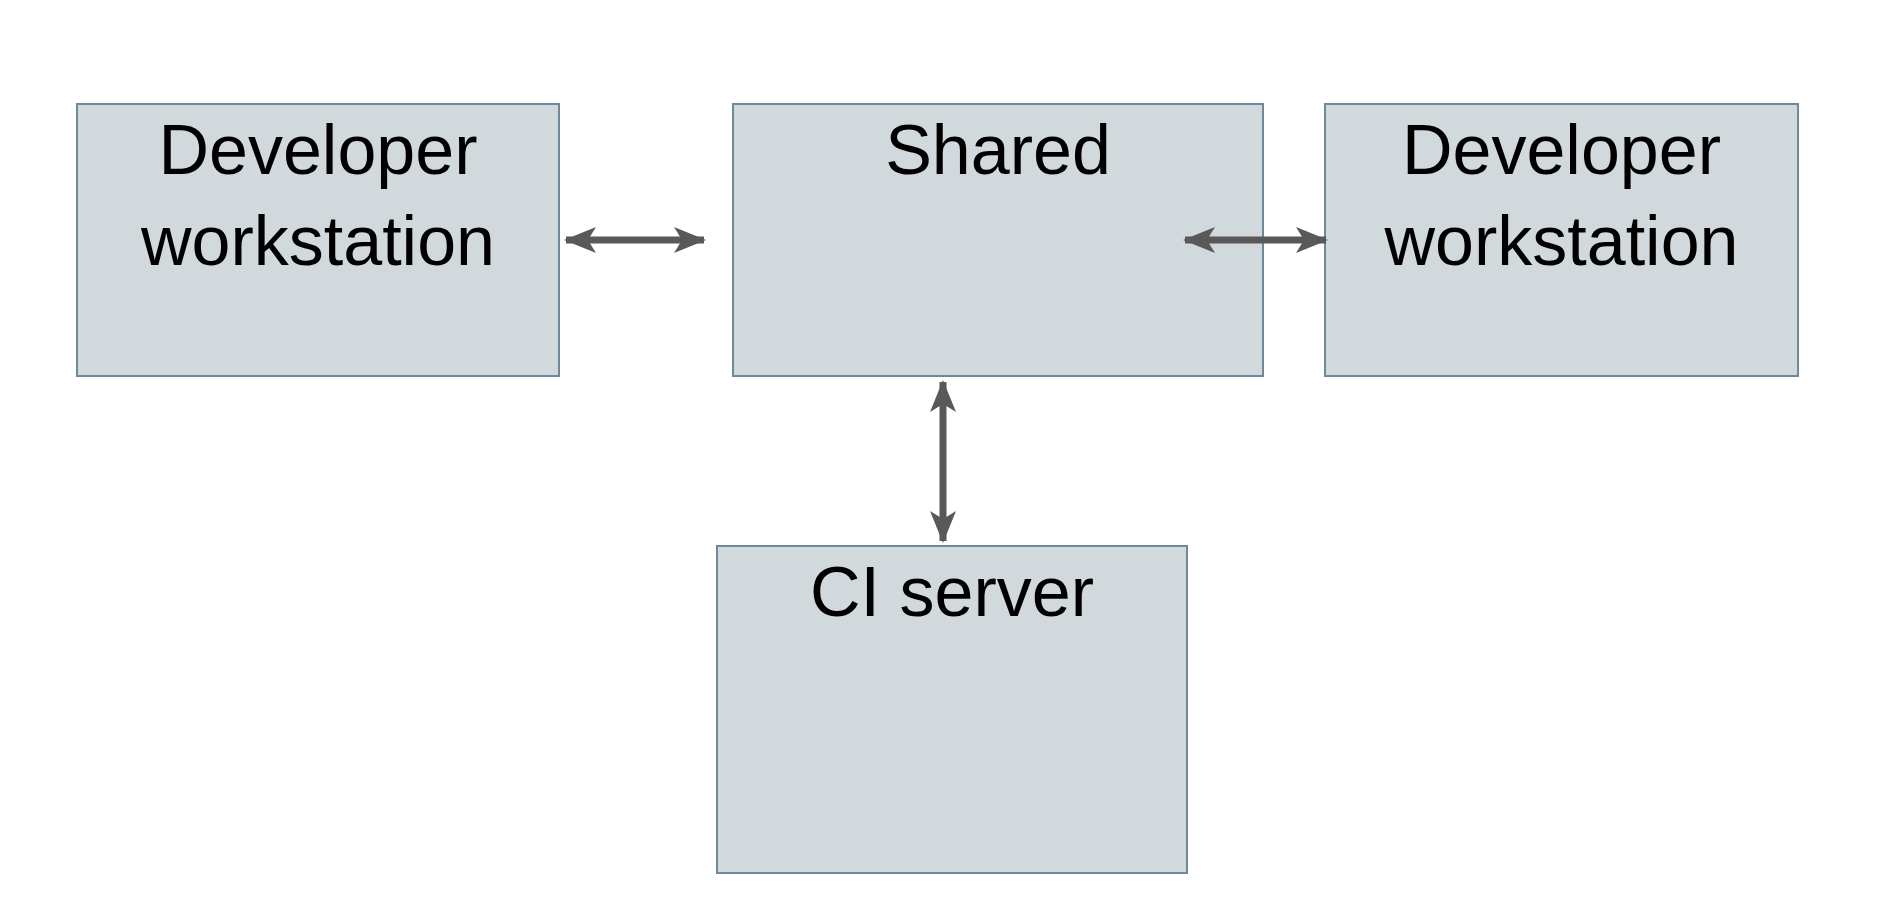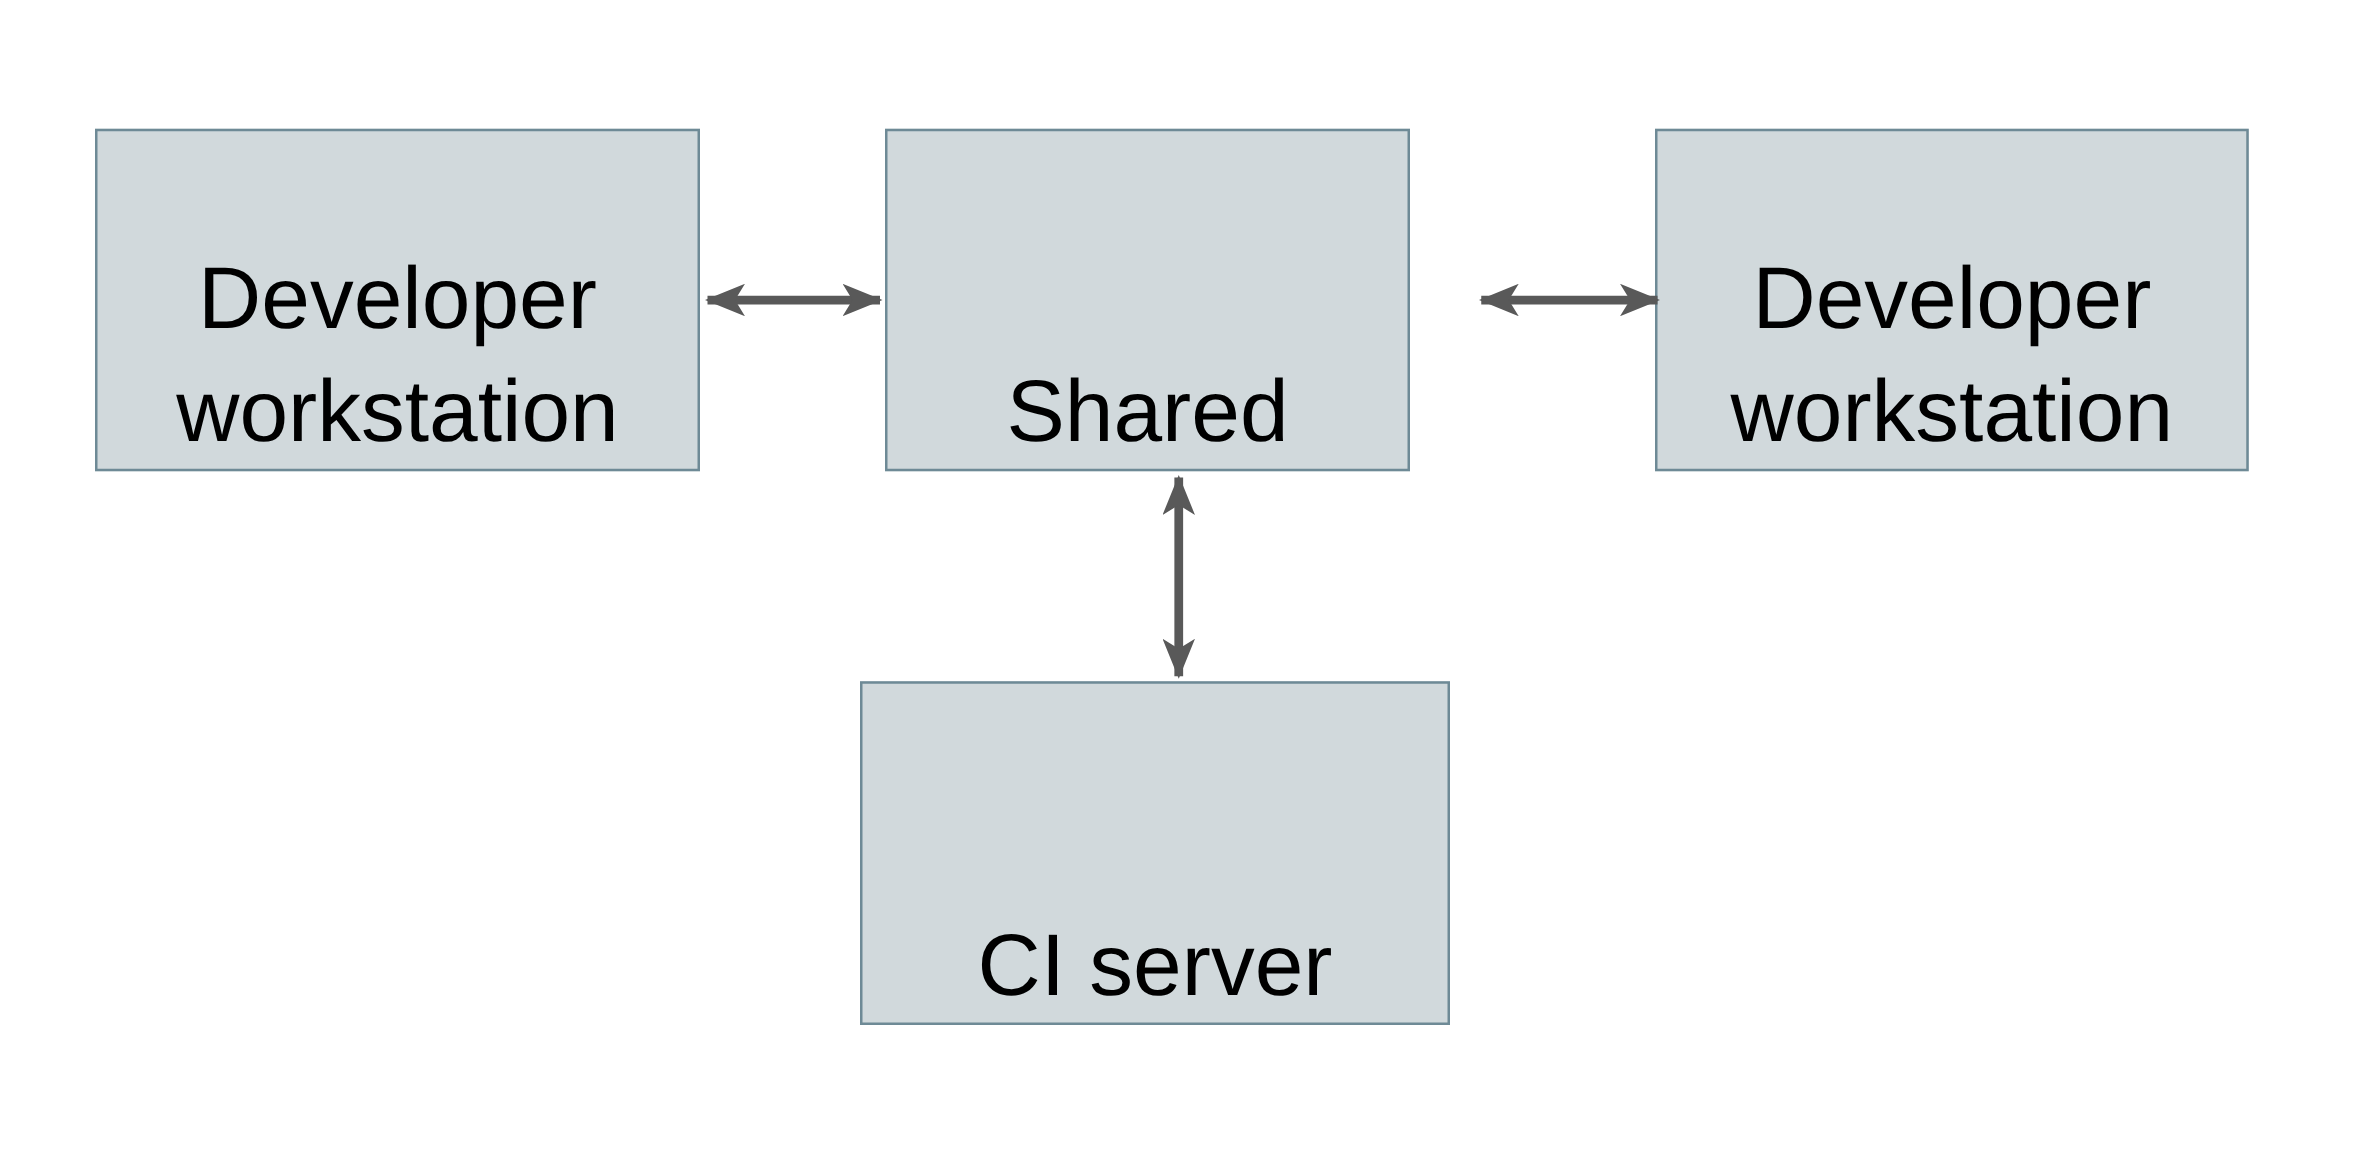--- a/index.html
+++ b/index.html
@@ -19,21 +19,21 @@
     width: 1900px;
     height: 922px;
     background: var(--background);
     overflow: hidden;
   }
   .node {
     position: absolute;
     background: var(--node-fill);
     border: 2px solid var(--node-border);
     display: flex;
-    align-items: flex-end;
+    align-items: flex-start;
     justify-content: center;
     text-align: center;
   }
   .node-label {
     color: var(--text);
     font-size: 70px;
     line-height: 91px;
     letter-spacing: 0;
   }
   .node-label span { display: block; }
@@ -46,23 +46,23 @@
   }
   .arrow-shaft {
     stroke: var(--arrow);
     stroke-width: 7;
     fill: none;
   }
   .arrow-head-path { fill: var(--arrow); }
 
   
   #node-left   { left: 76px;   top: 103px; width: 484px; height: 274px; }
-  #node-cache  { left: 708px;  top: 103px; width: 420px; height: 274px; }
+  #node-cache  { left: 732px;  top: 103px; width: 532px; height: 274px; }
   #node-right  { left: 1324px; top: 103px; width: 475px; height: 274px; }
-  #node-ci     { left: 688px;  top: 545px; width: 472px; height: 275px; }
+  #node-ci     { left: 716px;  top: 545px; width: 472px; height: 329px; }
 </style>
 </head>
 <body>
 
 <div class="canvas">
 
   <div class="node" id="node-left">
     <div class="node-label">
       <span>Developer</span>
       <span>workstation</span>

